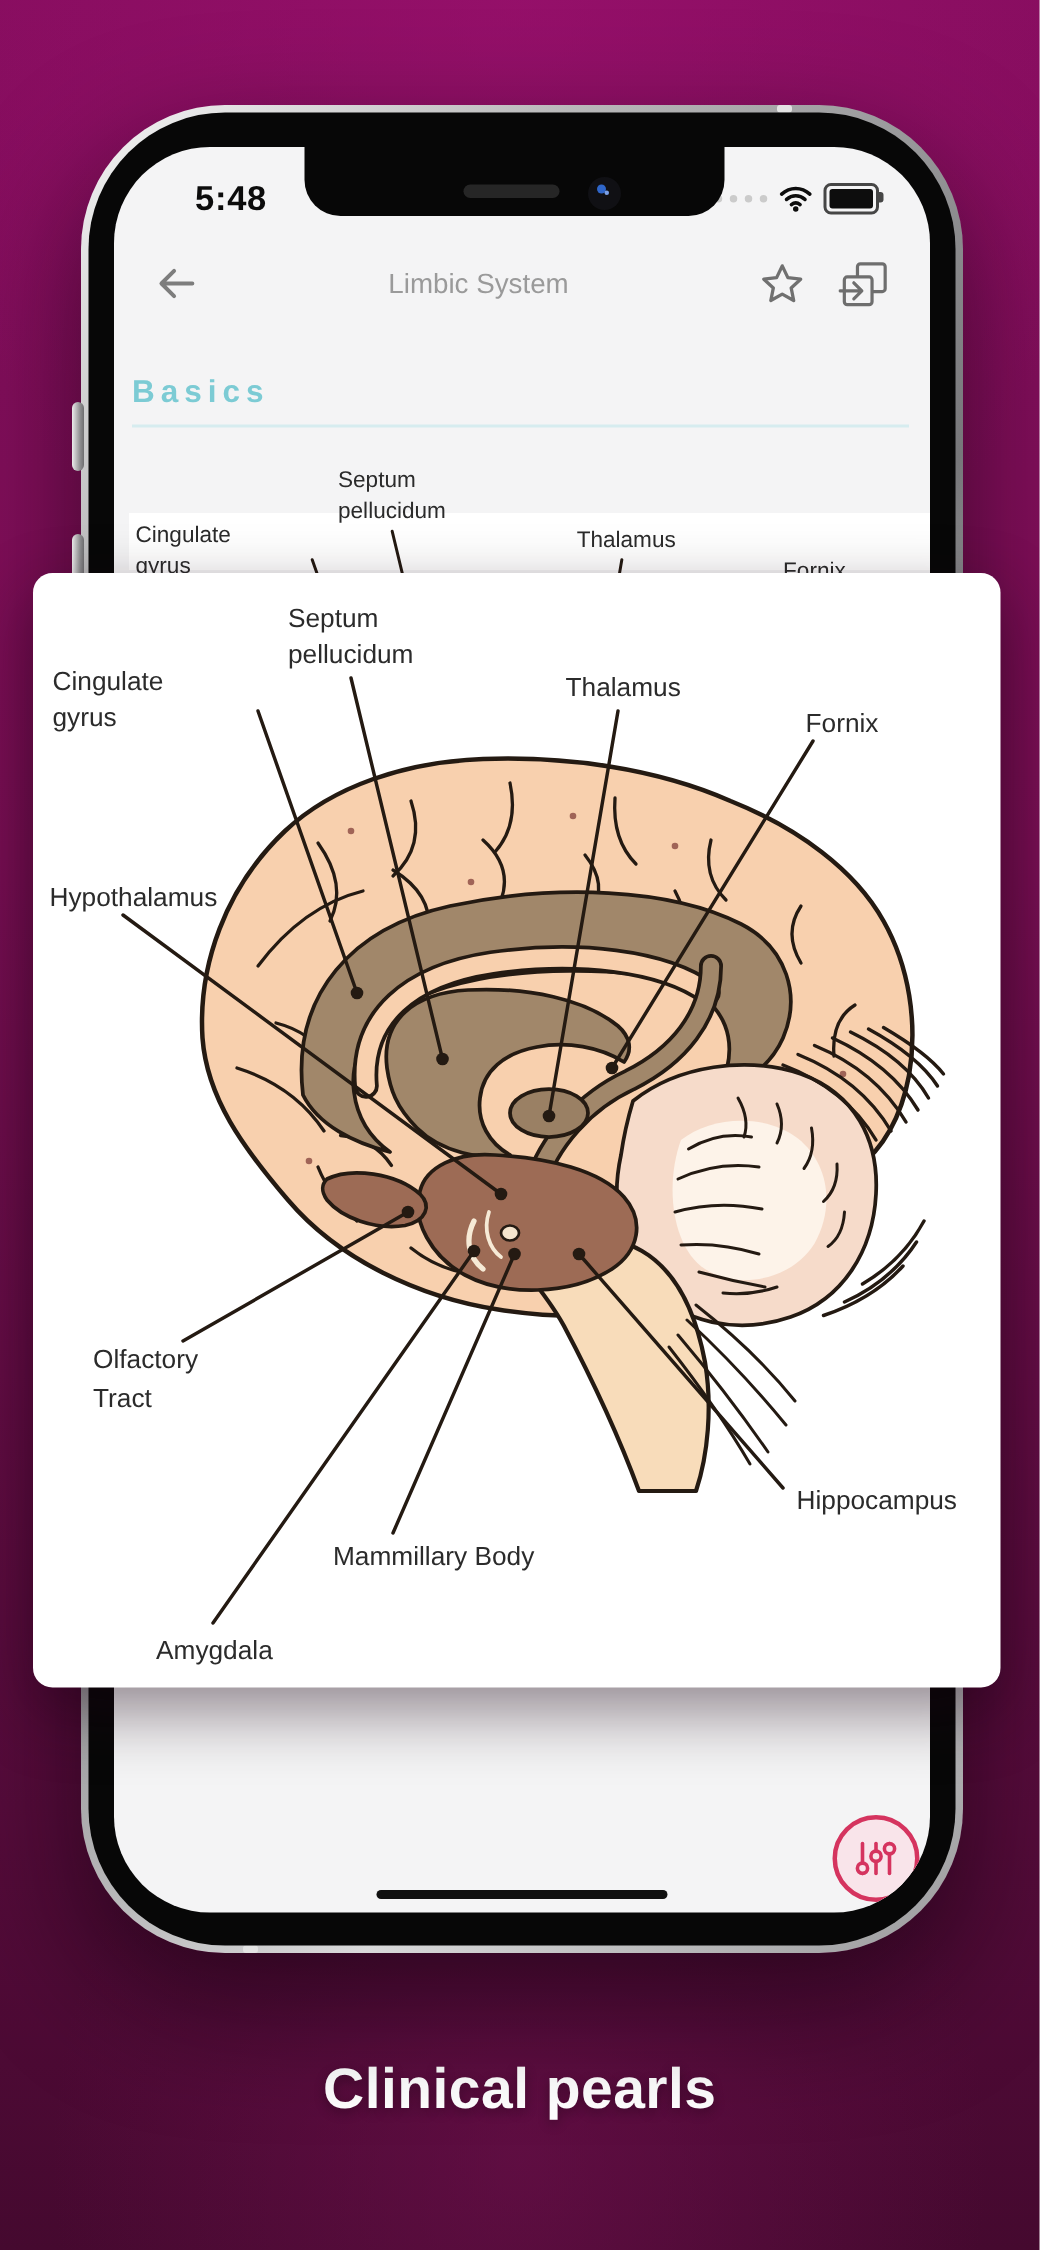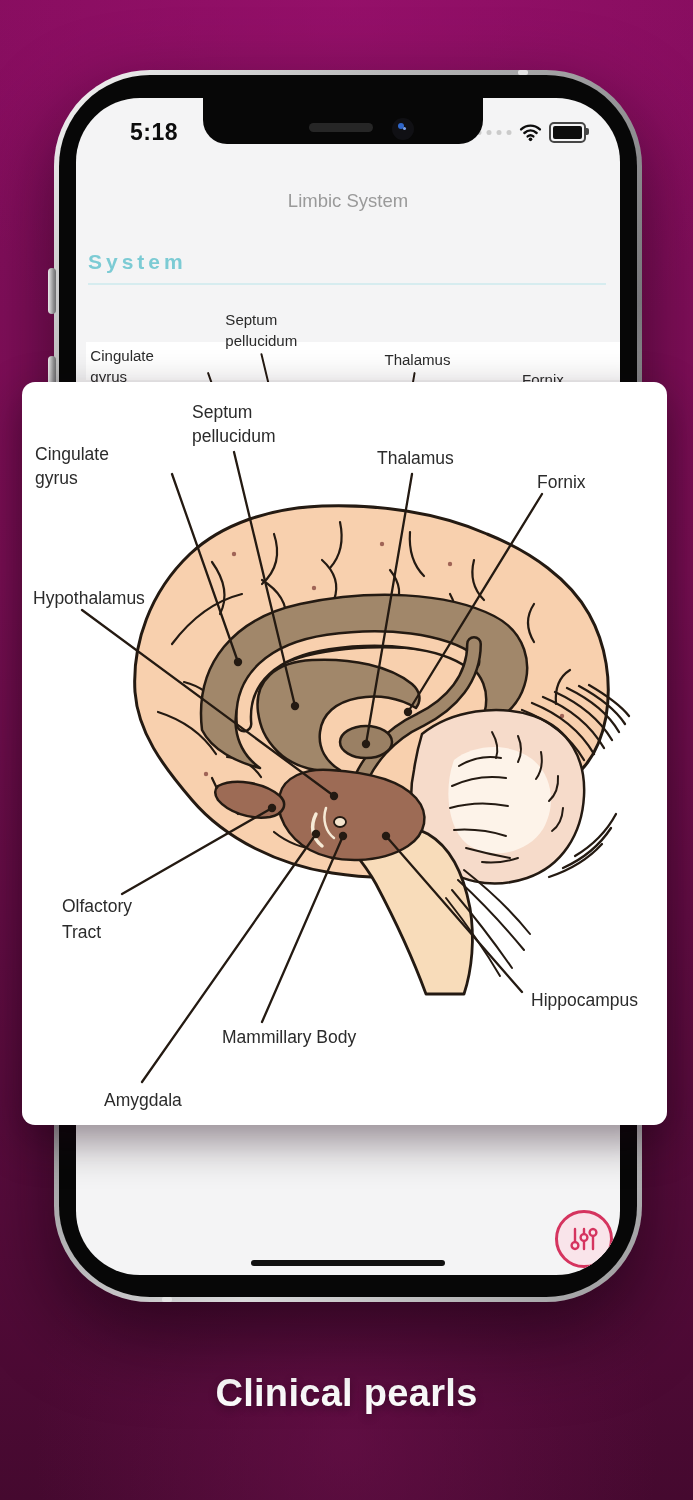--- a/index.html
+++ b/index.html
@@ -29,21 +29,21 @@
   .camera i{position:absolute;left:6px;top:5px;width:6px;height:6px;border-radius:50%;background:#2f66c9;display:block;}
   .camera em{position:absolute;left:11px;top:9px;width:3px;height:3px;border-radius:50%;background:#7aa0e8;display:block;}
   
   .time{position:absolute;left:54px;top:21px;font-size:23px;font-weight:700;color:#0c0c0c;letter-spacing:.5px;}
   .status-right{position:absolute;top:24px;right:34px;display:flex;align-items:center;gap:7px;}
   .battery{position:relative;width:33px;height:17px;border:2px solid #464646;border-radius:5px;}
   .battery .fill{position:absolute;left:2px;top:2px;right:2px;bottom:2px;background:#0d0d0d;border-radius:2px;}
   .battery .cap{position:absolute;right:-5px;top:4px;width:3px;height:7px;background:#464646;border-radius:0 2px 2px 0;}
   
   .nav{position:absolute;left:0;right:0;top:70px;height:42px;display:flex;align-items:center;
-    padding:0 26px;gap:22px;flex-direction:column;}
+    padding:0 26px;gap:22px;}
   .nav-title{flex:1;text-align:center;font-size:18.5px;color:#9a9a9a;}
   
   .section{position:absolute;left:12px;right:14px;top:152px;}
   .section-title{font-size:21px;font-weight:700;letter-spacing:4px;color:#7ccbd4;}
   .section-underline{margin-top:9px;height:2px;background:#d6ecef;}
   
   .mini-white{position:absolute;left:10px;top:244px;width:534px;height:38px;background:#ffffff;}
   .mini-diagram{position:absolute;left:3px;top:196px;width:555px;height:639px;}
   
   .fab{position:absolute;left:479px;top:1112px;width:58px;height:58px;border-radius:50%;
@@ -203,21 +203,21 @@
 </svg>
 
 <div class="phone">
   <span class="frame-mark" style="left:464px;top:0;width:10px;height:5px;"></span>
   <span class="frame-mark" style="left:108px;bottom:0;width:10px;height:5px;"></span>
   <span class="side-btn" style="top:198px;height:46px;"></span>
   <span class="side-btn" style="top:286px;height:44px;"></span>
   <div class="bezel">
     <div class="screen">
 
-      <div class="time">5:18</div>
+      <div class="time">5:48</div>
       <div class="status-right">
         <svg width="36" height="7" viewBox="0 0 36 7">
           <g fill="#cbcbcb">
               <circle cx="3" cy="3.5" r="2.5"></circle>
               <circle cx="13" cy="3.5" r="2.5"></circle>
               <circle cx="23" cy="3.5" r="2.5"></circle>
               <circle cx="33" cy="3.5" r="2.5"></circle>
             </g>
         </svg>
         <svg width="23" height="19" viewBox="0 0 24 19">
@@ -251,21 +251,21 @@
           <path d="M12 2.5 L14.9 8.6 L21.5 9.4 L16.6 13.9 L17.9 20.4 L12 17.1 L6.1 20.4 L7.4 13.9 L2.5 9.4 L9.1 8.6 Z" fill="none" stroke="#707070" stroke-width="1.7" stroke-linejoin="round"></path>
         </svg>
         <svg width="35" height="35" viewBox="0 0 36 36">
           <rect x="13" y="4" width="19" height="19" rx="2" fill="none" stroke="#6e6e6e" stroke-width="2.2"></rect>
           <rect x="4" y="13" width="19" height="19" rx="2" fill="#f4f4f5" stroke="#6e6e6e" stroke-width="2.2"></rect>
           <path d="M1 22.5 H16 M10.5 17 L16 22.5 L10.5 28" fill="none" stroke="#6e6e6e" stroke-width="2.2" stroke-linecap="round" stroke-linejoin="round"></path>
         </svg>
       </div>
 
       <div class="section">
-        <div class="section-title">System</div>
+        <div class="section-title">Basics</div>
         <div class="section-underline"></div>
       </div>
 
       <div class="mini-white"></div>
       <svg class="mini-diagram" viewBox="0 0 645 743">
         <use href="#brain-diagram"></use>
       </svg>
 
       <div class="fab">
         <svg width="30" height="30" viewBox="0 0 30 30">

